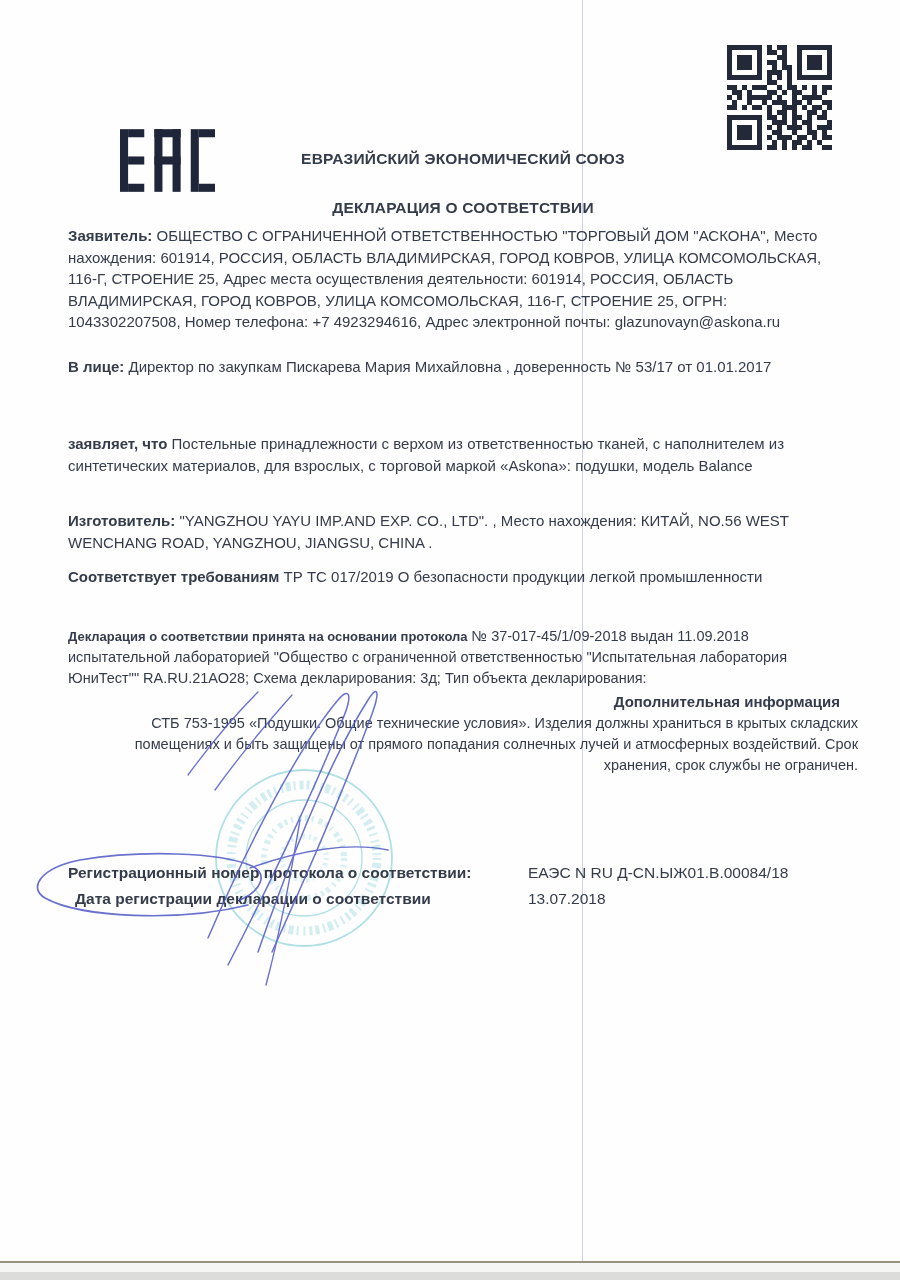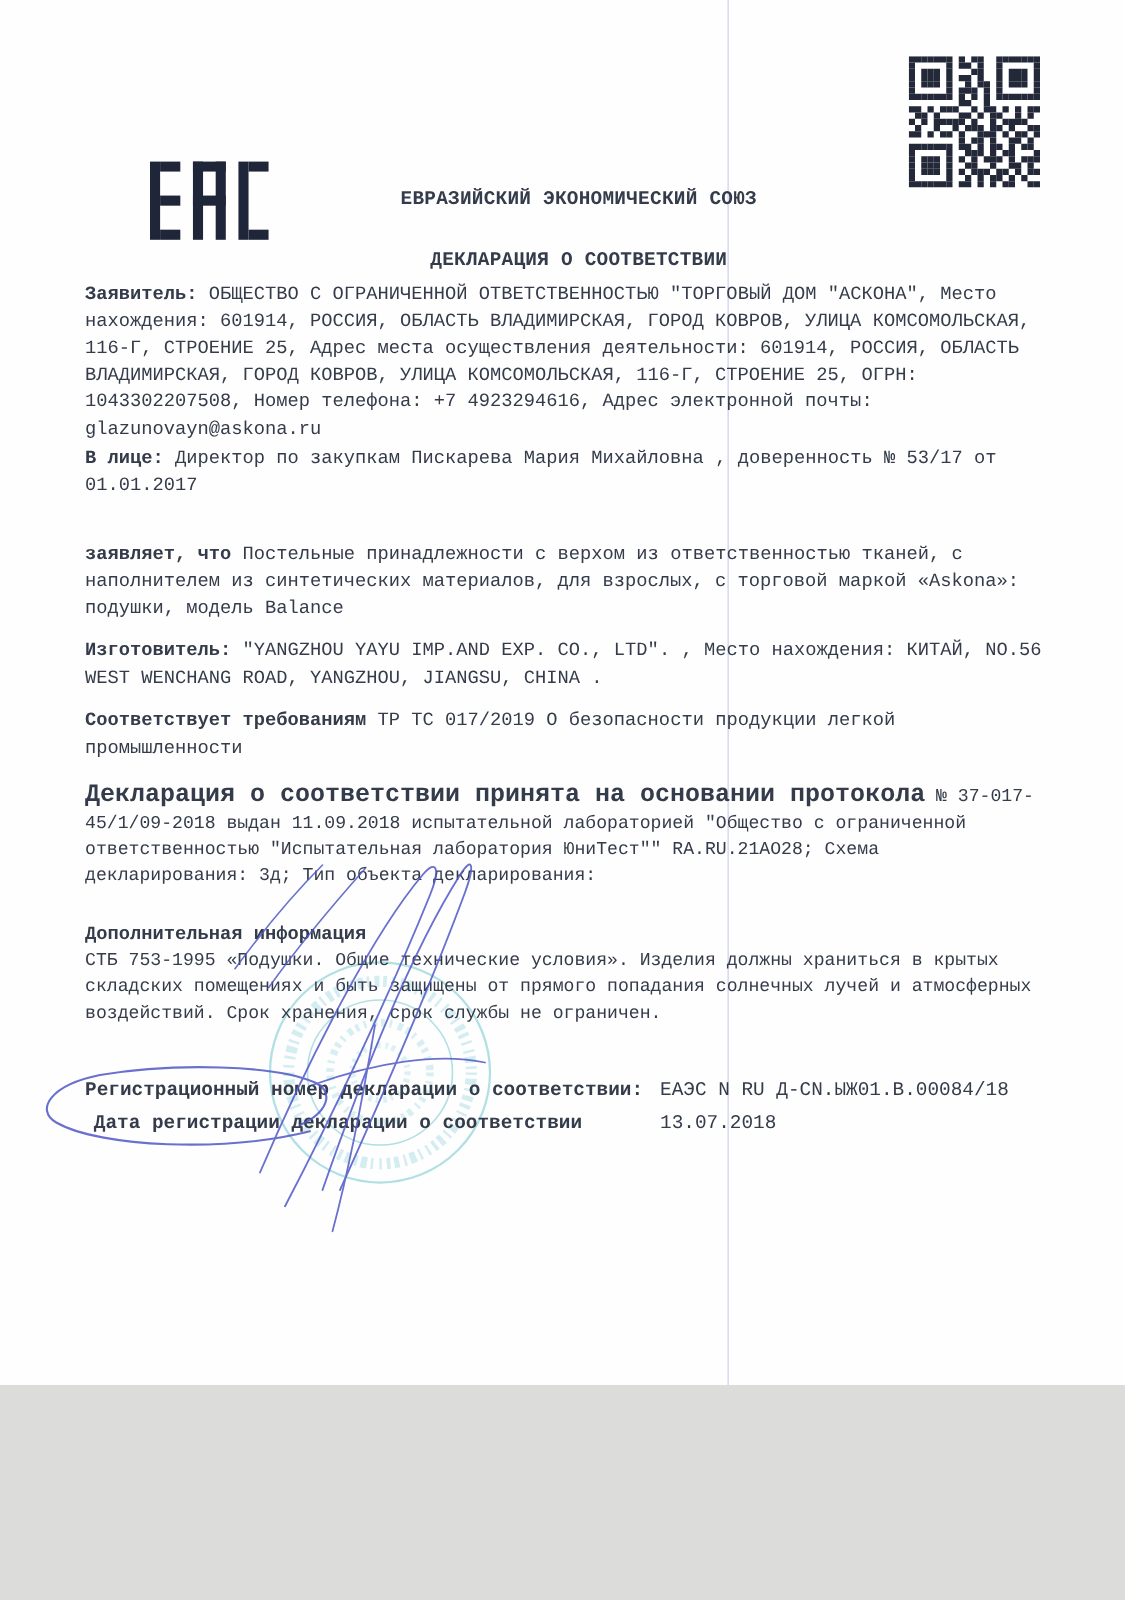--- a/index.html
+++ b/index.html
@@ -1,19 +1,19 @@
 <!DOCTYPE html>
 <html><head>
 <meta charset="utf-8">
 <style>
   html,body{margin:0;padding:0;background:#dcdcda;}
   .page{
-    position:relative;width:900px;height:1108px;margin:0 auto;
+    position:relative;width:900px;height:1272px;margin:0 auto;
     background:#fefefe;overflow:hidden;
-    font-family:Liberation Mono, monospace;
+    font-family:Liberation Sans, sans-serif;
     color:#343b4a;
   }
   .center-h{
     position:absolute;left:0;right:0;text-align:center;
     transform:translateX(13px);
     font-weight:bold;font-size:15.5px;letter-spacing:.2px;
   }
   .block{
     position:absolute;left:68px;width:772px;
     font-size:15px;line-height:21.5px;text-align:left;
@@ -330,33 +330,33 @@
     <span class="b">Изготовитель:</span>
     <span>"YANGZHOU YAYU IMP.AND EXP. CO., LTD". , Место нахождения: КИТАЙ, NO.56 WEST WENCHANG ROAD, YANGZHOU, JIANGSU, CHINA .</span>
   </div>
 
   <div class="block" style="top:566px;">
     <span class="b">Соответствует требованиям</span>
     <span>ТР ТС 017/2019 О безопасности продукции легкой промышленности</span>
   </div>
 
   <div class="block small" style="top:626px;">
-    <span class="b" style="font-size:20px;">Декларация о соответствии принята на основании протокола</span>
+    <span class="b" style="font-size:13px;">Декларация о соответствии принята на основании протокола</span>
     <span>№ 37-017-45/1/09-2018 выдан 11.09.2018 испытательной лабораторией "Общество с ограниченной ответственностью "Испытательная лаборатория ЮниТест"" RA.RU.21АО28; Схема декларирования: 3д; Тип объекта декларирования:</span>
   </div>
 
-  <div class="block" style="top:737px;">
+  <div class="block" style="top:691px;text-align:right;">
     <div class="b">Дополнительная информация</div>
     <div class="small" style="width:790px;">СТБ 753-1995 «Подушки. Общие технические условия». Изделия должны храниться в крытых складских помещениях и быть защищены от прямого попадания солнечных лучей и атмосферных воздействий. Срок хранения, срок службы не ограничен.</div>
   </div>
 
 
 
   <div class="bottomrow" style="top:862px;">
-    <span class="b">Регистрационный номер декларации о соответствии:</span>
+    <span class="b">Регистрационный номер протокола о соответствии:</span>
     <span class="val">ЕАЭС N RU Д-CN.ЫЖ01.В.00084/18</span>
   </div>
 
   <div class="bottomrow" style="top:888px;">
     <span class="b" style="padding-left:7px;">Дата регистрации декларации о соответствии</span>
     <span class="val">13.07.2018</span>
   </div>
 
   <svg class="abs" style="left:0;top:650px;" width="450" height="370" viewBox="0 0 450 370">
     <g fill="none" stroke="#5058c5" stroke-linecap="round" opacity="0.85">

